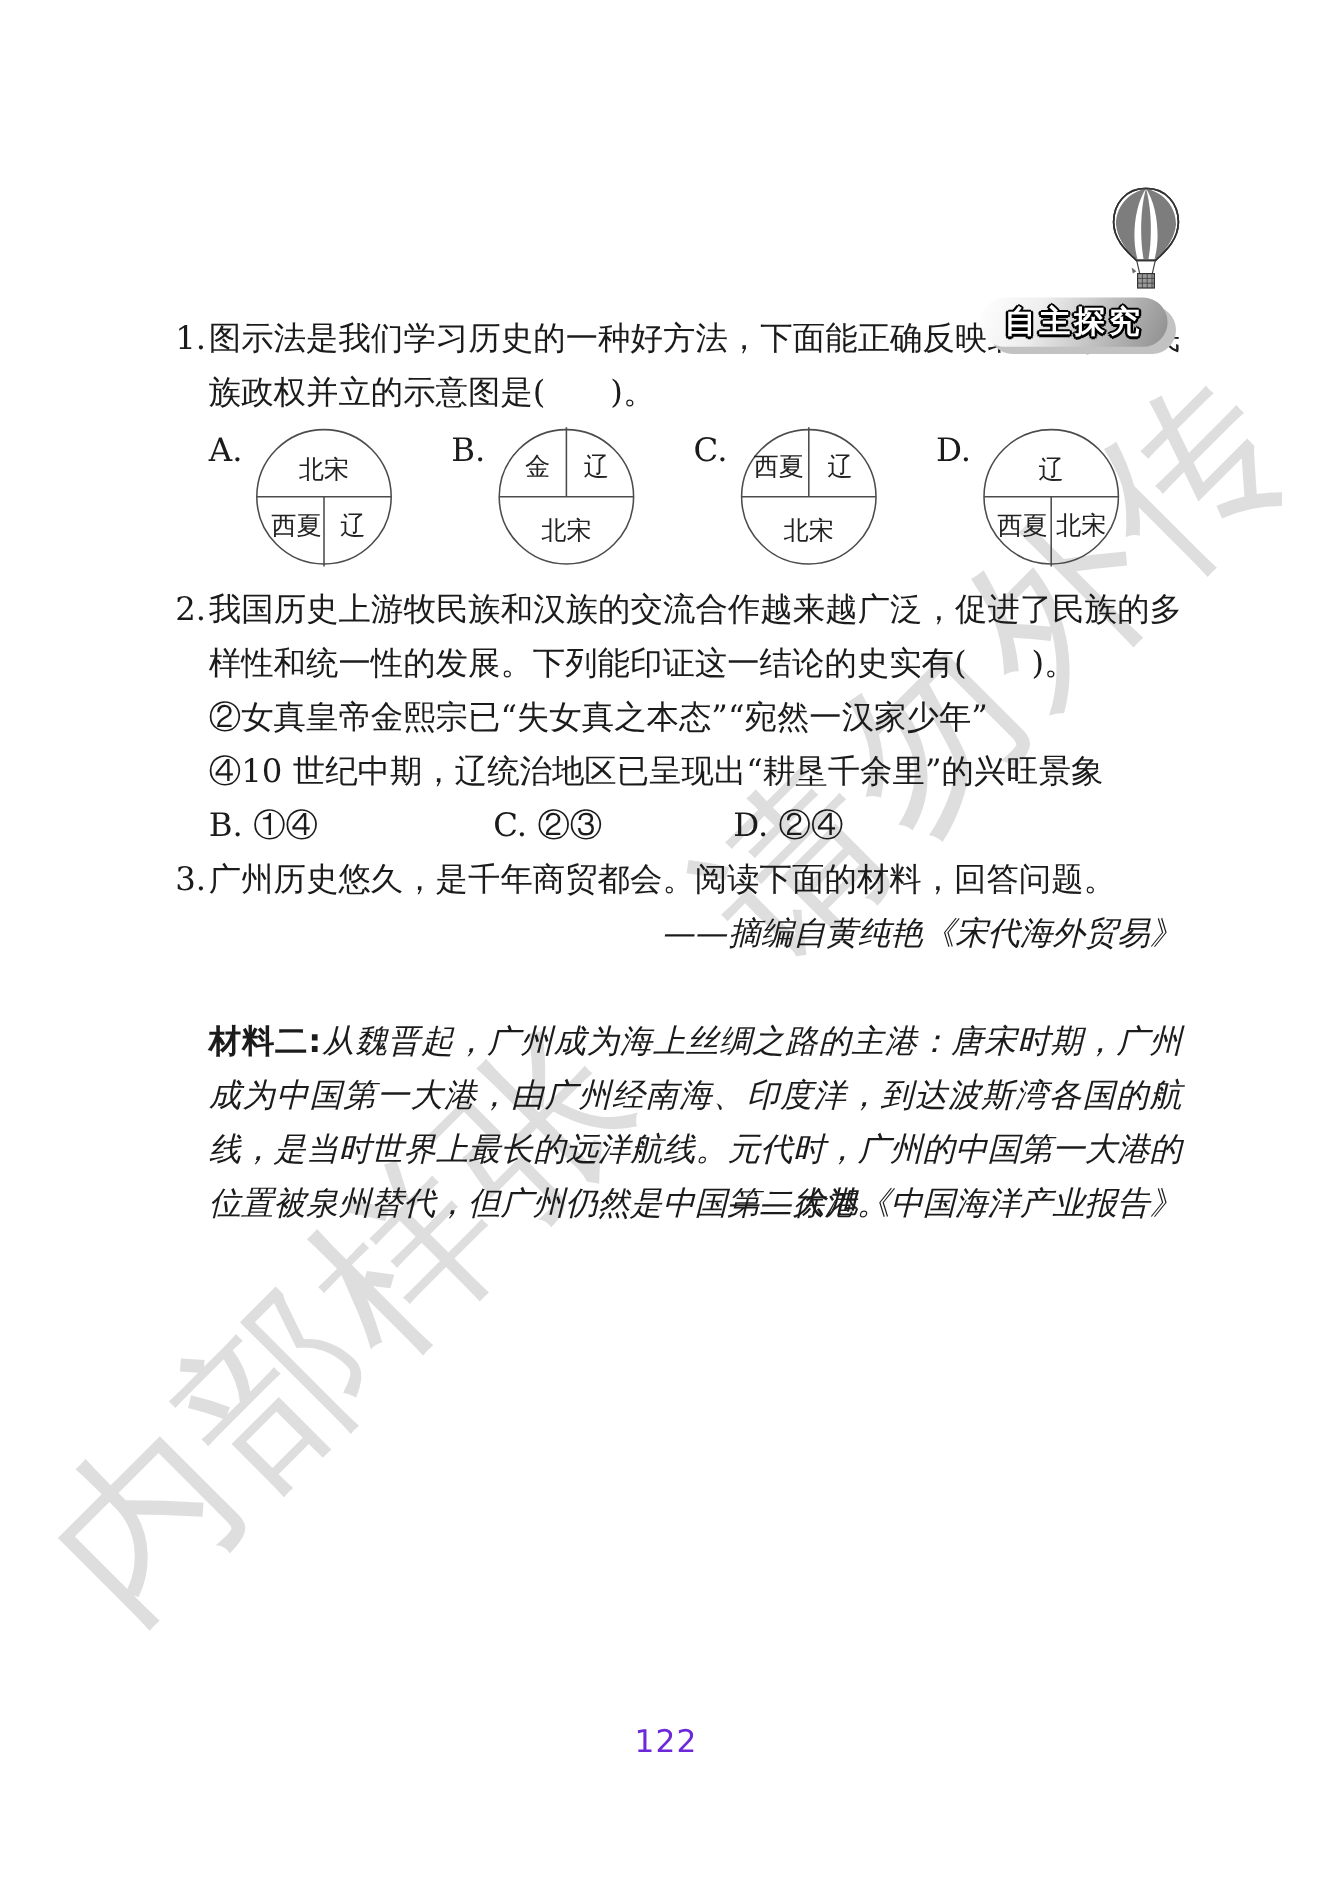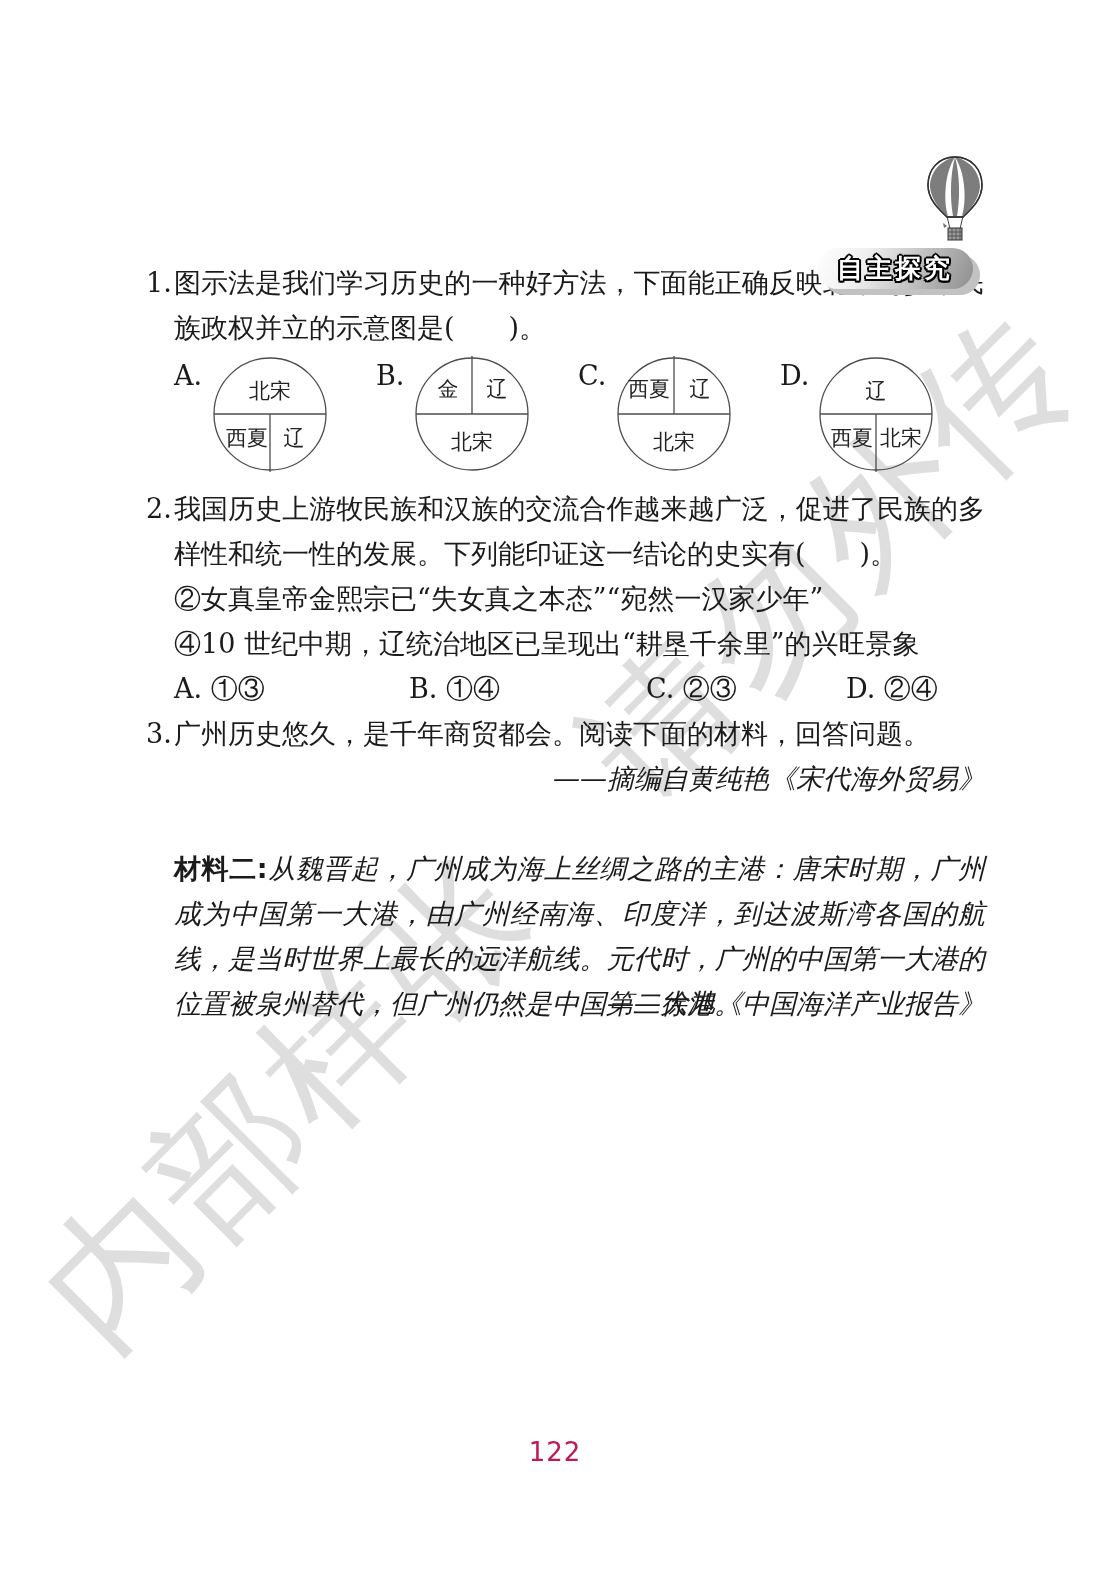--- a/index.html
+++ b/index.html
@@ -50,21 +50,21 @@
   
   .material{text-align:justify;margin:0;}
   .material-label{font-weight:bold;font-family:"DejaVu Sans","Liberation Sans",sans-serif;}
   .material-body{font-style:italic;}
   .source-line{text-align:right;font-style:italic;}
   .source-overlap{text-align:right;font-style:italic;margin-top:-45px;height:45px;}
   .blank-line{height:45px;}
   
   .page-number{
     position:absolute;left:0;right:0;top:1437px;text-align:center;
-    font-family:"DejaVu Sans","Liberation Sans",sans-serif;font-size:26px;letter-spacing:1px;color:#be185d;z-index:1;}
+    font-family:"DejaVu Sans","Liberation Sans",sans-serif;font-size:26px;letter-spacing:1px;color:#6d28d9;z-index:1;}
 </style>
 </head>
 <body>
 
 <div class="watermark">内部样张　请勿外传</div>
 
 <div class="content">
 
   <div class="header-row">
     <svg class="balloon" viewBox="0 0 60 92">
@@ -143,21 +143,20 @@
     </div>
   </div>
 
   <div class="question">
     <span class="qnum">2.</span>
     <div class="qtext">
       <div>我国历史上游牧民族和汉族的交流合作越来越广泛，促进了民族的多样性和统一性的发展。下列能印证这一结论的史实有(　　)。</div>
       <div class="item-line">②女真皇帝金熙宗已“失女真之本态”“宛然一汉家少年”</div>
       <div class="item-line">④10 世纪中期，辽统治地区已呈现出“耕垦千余里”的兴旺景象</div>
       <div class="choices">
-        <span class="choice choice-a">A. ①③</span>
         <span class="choice choice-b">B. ①④</span>
         <span class="choice choice-c">C. ②③</span>
         <span class="choice">D. ②④</span>
       </div>
     </div>
   </div>
 
   <div class="question">
     <span class="qnum">3.</span>
     <div class="qtext">

